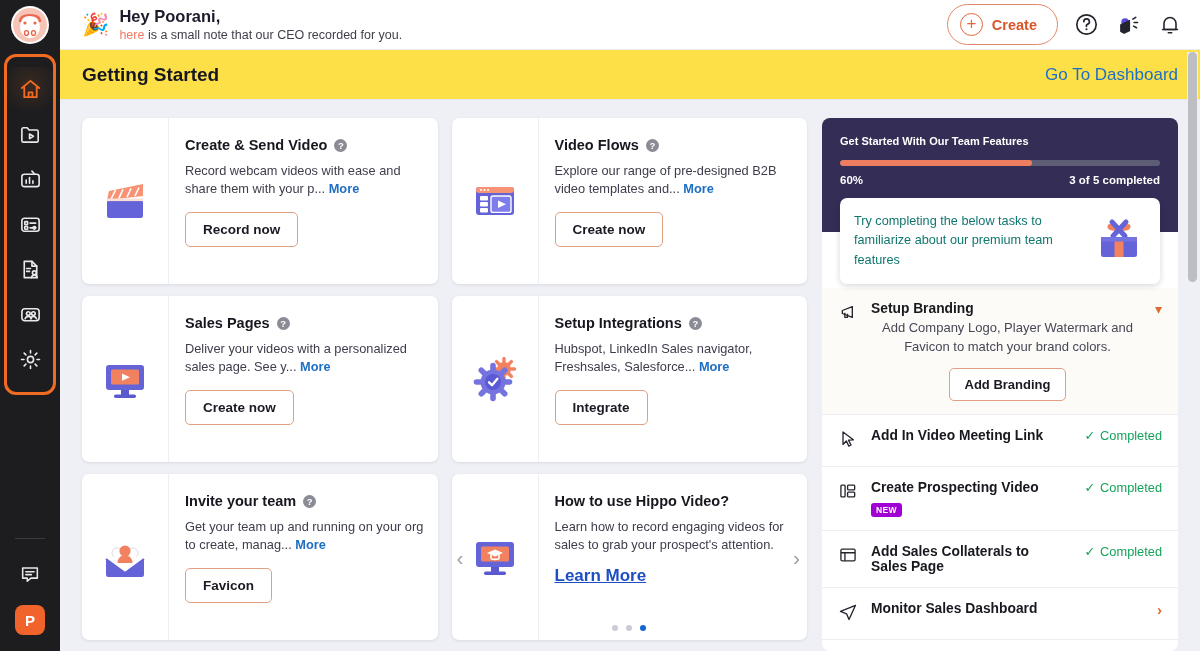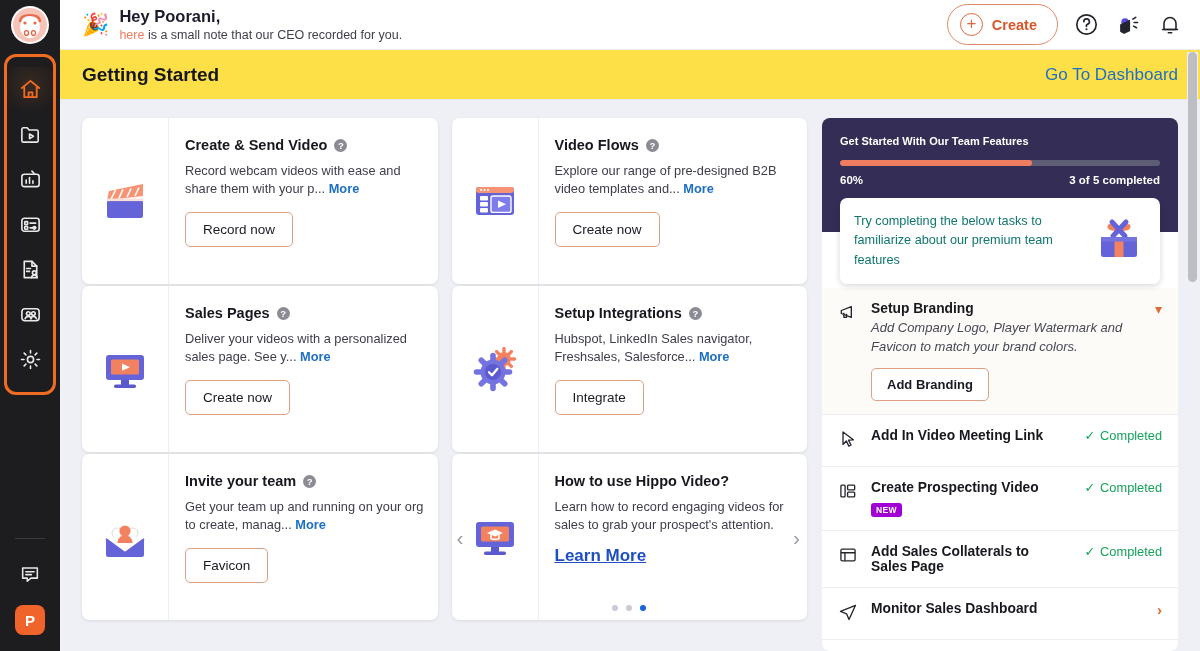--- a/index.html
+++ b/index.html
@@ -78,21 +78,21 @@
   .ic-btn { cursor: pointer; display: flex; align-items: center; justify-content: center; }
 
   .pagehead {
     height: 50px; background: #fde047; display: flex; align-items: center;
     padding: 0 22px; flex: 0 0 50px; border-bottom: 1px solid #e6e8ee;
   }
   .pagehead h1 { font-size: 19px; color: #16161f; font-weight: bold; }
   .pagehead .link { margin-left: auto; color: #1e6fc4; font-size: 17px; cursor: pointer; }
 
   .content { flex: 1 1 auto; display: flex; padding: 18px 22px 0 22px; gap: 15px; overflow: hidden; }
-  .cards-col { flex: 1 1 auto; display: flex; flex-direction: column; gap: 2px; min-width: 0; }
+  .cards-col { flex: 1 1 auto; display: flex; flex-direction: column; gap: 12px; min-width: 0; }
   .cards-row { display: flex; gap: 14px; }
 
   .card {
     flex: 1 1 0; background: #fff; border-radius: 7px; min-height: 166px;
     box-shadow: 0 1px 3px rgba(30,30,60,.10); display: flex; overflow: hidden;
   }
   .card-ico {
     flex: 0 0 87px; display: flex; align-items: center; justify-content: center;
     border-right: 1px solid #eceef3;
   }
@@ -104,21 +104,21 @@
   .q-icon {
     width: 13px; height: 13px; border-radius: 50%; background: #8b8b96; color: #fff;
     font-size: 9.5px; font-weight: bold; display: inline-flex; align-items: center;
     justify-content: center; cursor: pointer; flex: 0 0 13px;
   }
   .card-desc { font-size: 12.8px; color: #3d3d4c; line-height: 1.42; }
   .card-desc .more { color: #1e6fc4; font-weight: bold; cursor: pointer; }
   .card-btn {
     margin-top: 14px; display: inline-block; border: 1.4px solid #dfa083;
     border-radius: 5px; background: #fff; padding: 9px 17px;
-    font-size: 13.5px; font-weight: normal; color: #1a1a24; cursor: pointer;
+    font-size: 13.5px; font-weight: bold; color: #1a1a24; cursor: pointer;
   }
 
   
   .card.carousel { position: relative; }
   .car-arrow {
     position: absolute; top: 50%; transform: translateY(-50%);
     font-size: 21px; color: #9a9aa6; cursor: pointer; user-select: none; line-height: 1;
   }
   .car-arrow.left { left: 5px; }
   .car-arrow.right { right: 7px; }
@@ -159,37 +159,37 @@
   .task {
     display: flex; align-items: flex-start; gap: 11px;
     padding: 13px 16px 13px 16px; border-bottom: 1px solid #eceef3; cursor: pointer;
   }
   .task .t-ico { flex: 0 0 22px; padding-top: 1px; }
   .task .t-main { flex: 1 1 auto; min-width: 0; }
   .task .t-title {
     font-size: 13.8px; font-weight: bold; color: #18181f;
     display: flex; align-items: center; gap: 8px; flex-wrap: wrap;
   }
-  .task .t-desc { font-size: 13px; color: #474756; line-height: 1.45; margin-top: 3px; font-style: italic; }
+  .task .t-desc { font-size: 13px; color: #474756; line-height: 1.45; margin-top: 3px; }
   .task .t-btn {
     margin-top: 11px; display: inline-block; border: 1.3px solid #dfa083; border-radius: 5px;
     background: #fff; padding: 8px 15px; font-size: 13px; font-weight: bold;
     color: #1a1a24; cursor: pointer;
   }
   .badge-new {
     background: #a000d4; color: #fff; font-size: 8.5px; font-weight: bold;
     padding: 2px 5px; border-radius: 3px; letter-spacing: .4px;
   }
   .completed {
     margin-left: auto; color: #14a35a; font-size: 12.8px; font-weight: normal;
     display: flex; align-items: center; gap: 5px; flex: 0 0 auto; padding-left: 8px;
   }
   .chev { margin-left: auto; color: #e06a33; font-size: 15px; font-weight: bold; flex: 0 0 auto; }
   .chev-down { margin-left: auto; color: #e06a33; font-size: 14px; flex: 0 0 auto; }
-  .task.highlight { background: #fcfbf8; }
+  .task.highlight { background: #fcfbf8; text-align: center; }
 
   
   .vscroll {
     position: absolute; right: 2px; top: 52px; width: 11px; bottom: 2px;
     background: #eef0f5;
   }
   .vscroll .thumb {
     position: absolute; top: 0; left: 1px; width: 9px; height: 230px;
     background: #bdbdc4; border-radius: 5px; cursor: pointer;
   }

